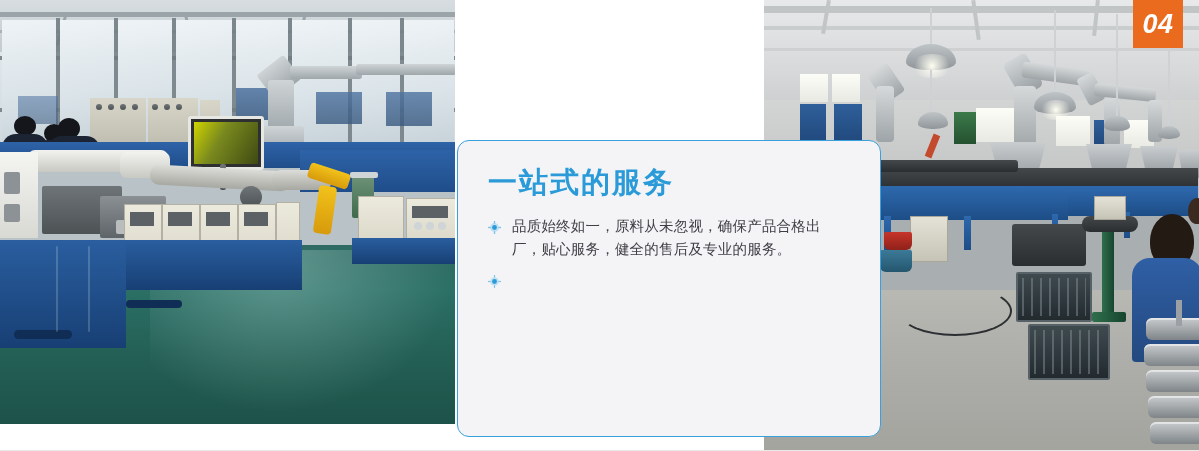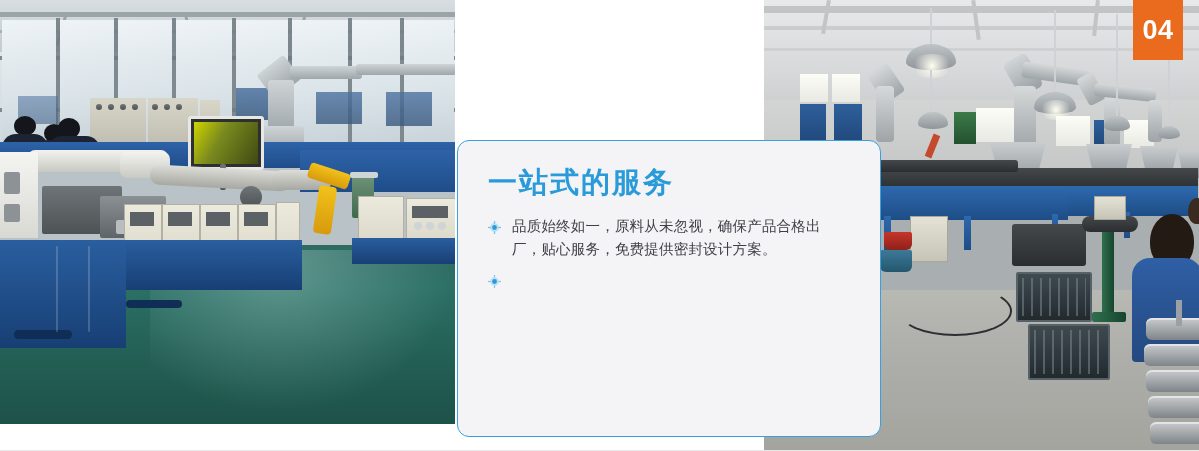--- a/index.html
+++ b/index.html
@@ -68,22 +68,22 @@
   .pr-greenpole{position:absolute;background:linear-gradient(90deg,#2f6f4d,#17452e);}
   .pr-worker-body{position:absolute;background:linear-gradient(180deg,#2f5fa5,#24497f);border-radius:18px 18px 4px 4px;}
   .pr-worker-head{position:absolute;background:#231a14;border-radius:50% 50% 45% 45%;}
   .pr-reel{position:absolute;background:linear-gradient(180deg,#c9ccce,#7e8488);border-radius:6px;
     box-shadow:inset 0 2px 0 rgba(255,255,255,.5);}
   .pr-cable{position:absolute;border:2px solid #2b2f31;border-radius:50%;border-top-color:transparent;border-left-color:transparent;}
   .pr-redbucket{position:absolute;background:linear-gradient(180deg,#c7352a,#8e2119);border-radius:2px 2px 6px 6px;}
   .pr-cab{position:absolute;background:linear-gradient(180deg,#e4e2d6,#c6c4b6);border:1px solid #a9a79a;}
 
   
-  .badge{position:absolute;left:1133px;top:0;width:50px;height:60px;background:#ea6a1e;
-    display:flex;align-items:center;justify-content:center;}
+  .badge{position:absolute;left:1133px;top:0;width:50px;height:48px;background:#ea6a1e;
+    display:flex;align-items:center;justify-content:center;font-style:italic;}
   .badge span{color:#ffffff;font-size:27px;font-weight:bold;letter-spacing:.5px;line-height:1;}
 
   
   .card{position:absolute;left:457px;top:140px;width:424px;height:297px;
     background:#f4f4f7;border:1px solid #39a0dd;border-radius:12px;box-sizing:border-box;
     padding:26px 30px 0 30px;}
   .card-title{color:#2a9bd8;font-size:29px;font-weight:bold;letter-spacing:2px;margin:0 0 16px 0;line-height:1.1;}
   .bullets{list-style:none;margin:0;padding:0;}
   .bullet{position:relative;padding-left:24px;margin-bottom:7px;
     color:#3f3f45;font-size:14.5px;line-height:1.62;letter-spacing:.2px;}
@@ -337,21 +337,21 @@
         <span class="dot">
           <svg width="13" height="13" viewBox="0 0 13 13">
             <circle cx="6.5" cy="6.5" r="4.3" fill="#bfe0f3"></circle>
             <circle cx="6.5" cy="6.5" r="2.4" fill="#2a9bd8"></circle>
             <rect x="5.9" y="0" width="1.2" height="2.6" fill="#7fc4e8"></rect>
             <rect x="5.9" y="10.4" width="1.2" height="2.6" fill="#7fc4e8"></rect>
             <rect x="0" y="5.9" width="2.6" height="1.2" fill="#7fc4e8"></rect>
             <rect x="10.4" y="5.9" width="2.6" height="1.2" fill="#7fc4e8"></rect>
           </svg>
         </span>
-        <span>品质始终如一，原料从未忽视，确保产品合格出厂，贴心服务，免费提供密封设计方案。</span>
+        <span>品质始终如一，原料从未忽视，确保产品合格出厂，贴心服务，健全的售后及专业的服务。</span>
       </li>
       <li class="bullet">
         <span class="dot">
           <svg width="13" height="13" viewBox="0 0 13 13">
             <circle cx="6.5" cy="6.5" r="4.3" fill="#bfe0f3"></circle>
             <circle cx="6.5" cy="6.5" r="2.4" fill="#2a9bd8"></circle>
             <rect x="5.9" y="0" width="1.2" height="2.6" fill="#7fc4e8"></rect>
             <rect x="5.9" y="10.4" width="1.2" height="2.6" fill="#7fc4e8"></rect>
             <rect x="0" y="5.9" width="2.6" height="1.2" fill="#7fc4e8"></rect>
             <rect x="10.4" y="5.9" width="2.6" height="1.2" fill="#7fc4e8"></rect>

